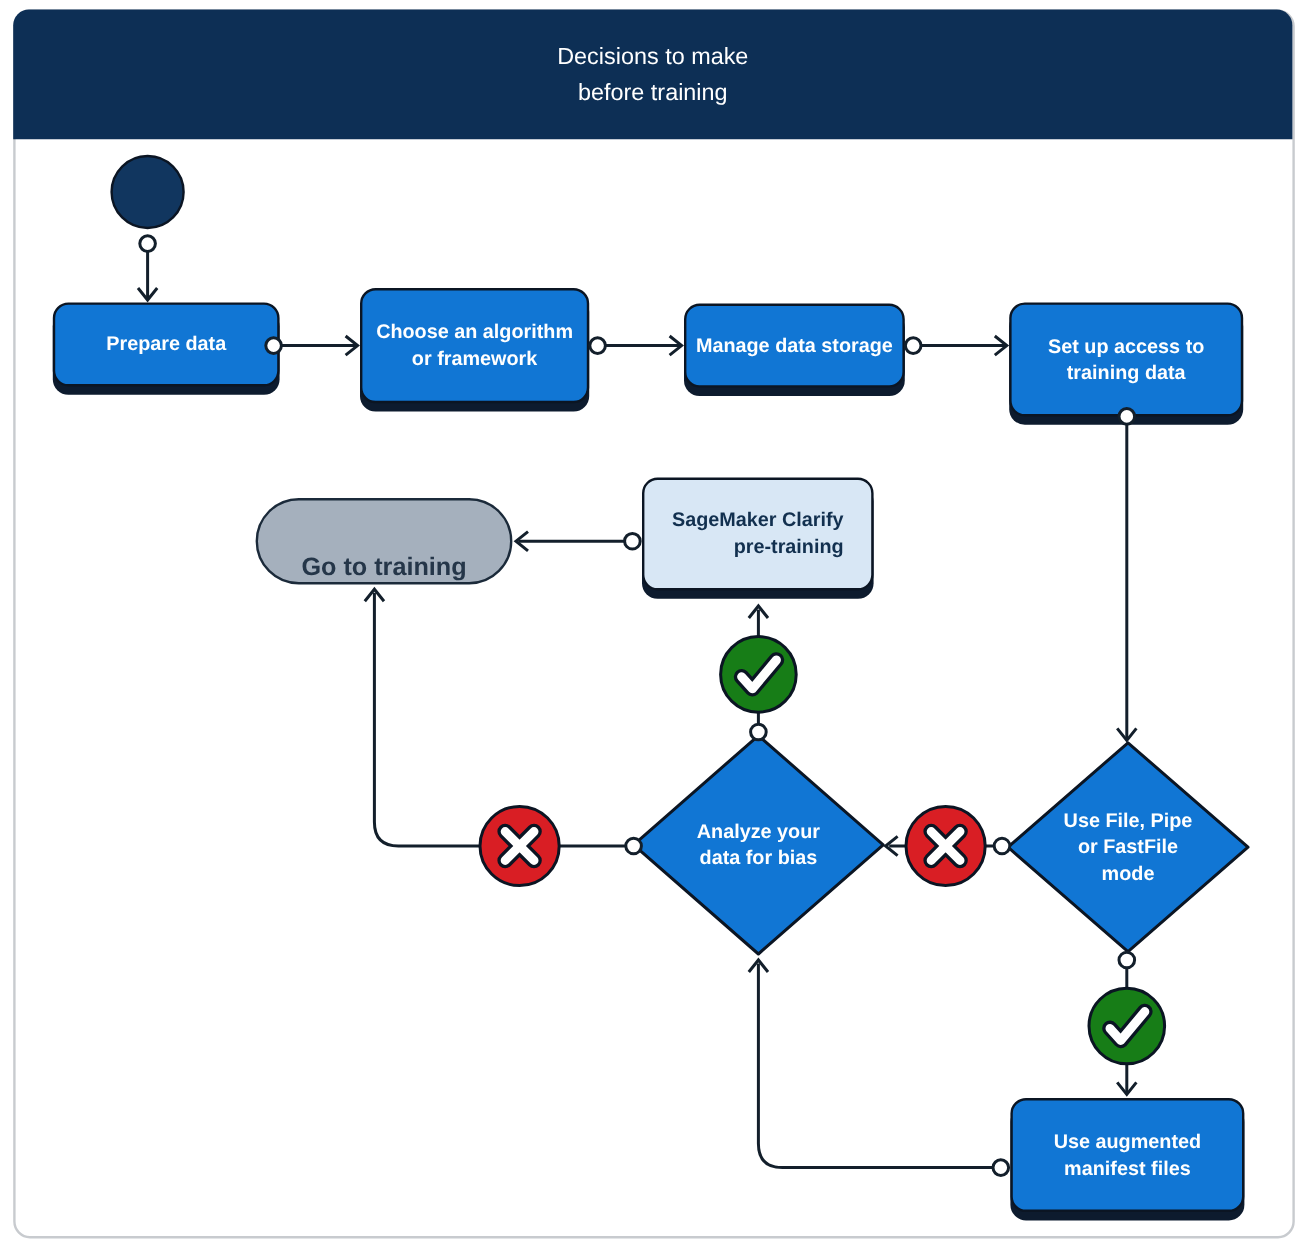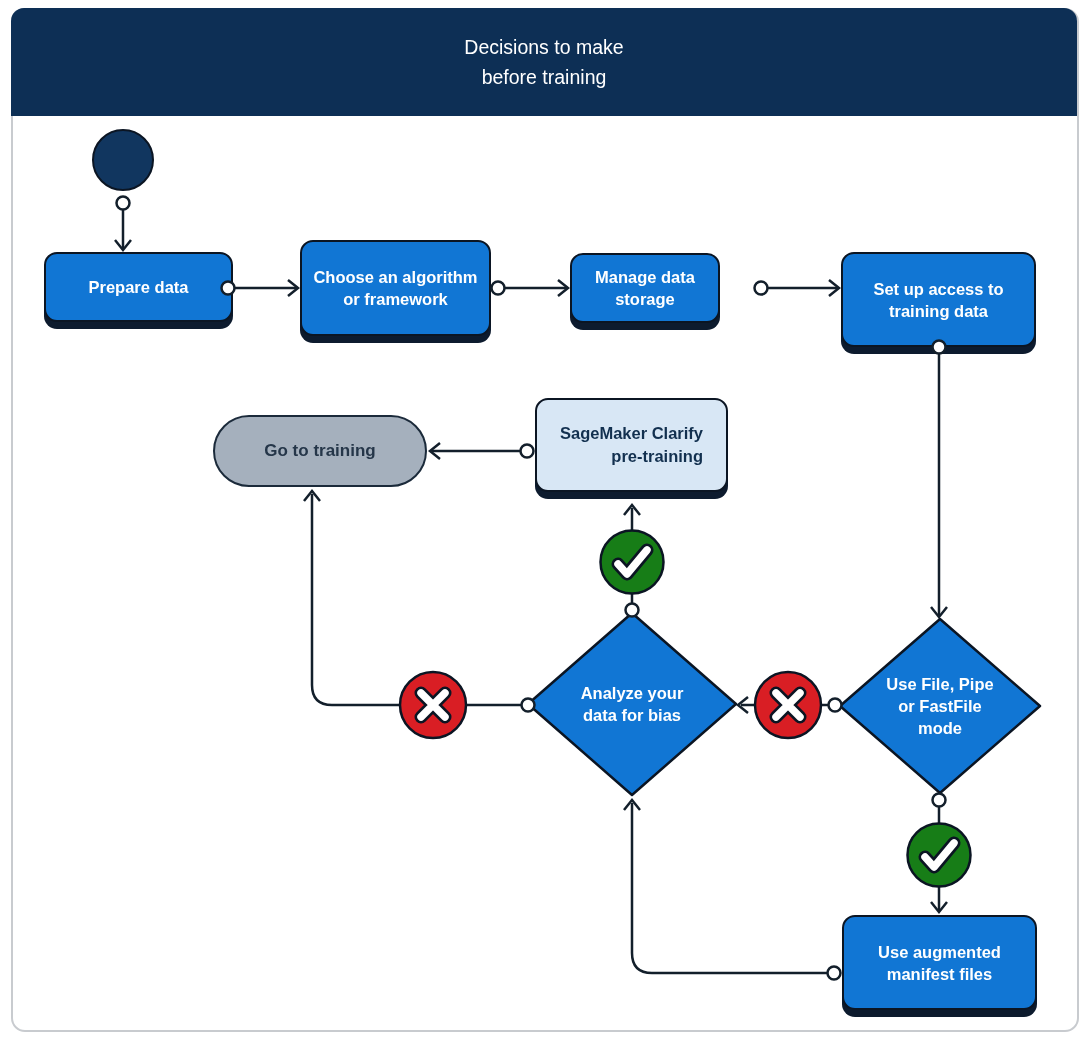--- a/index.html
+++ b/index.html
@@ -12,28 +12,28 @@
   .title{color:#fff;font-size:19.5px;line-height:30px;text-align:center;white-space:pre-line;font-weight:400;}
   .node{position:absolute;z-index:1;display:flex;align-items:center;justify-content:center;
         text-align:center;white-space:pre-line;box-sizing:border-box;}
   .bluebox{background:var(--node-blue);border:2.5px solid var(--node-border);border-radius:13px;
            color:#fff;font-weight:bold;font-size:16.5px;line-height:22px;
            box-shadow:0 7px 0 0 var(--shadow);}
   .lightbox{background:var(--light-blue);border:2.5px solid var(--node-border);border-radius:13px;
             color:var(--clarify-text);font-weight:bold;font-size:16.5px;line-height:23px;
             box-shadow:0 7px 0 0 var(--shadow);text-align:right;}
   .stadium{background:var(--stadium-gray);border:2.5px solid #1b2a3a;border-radius:36px;
-           color:var(--stadium-text);font-weight:bold;font-size:17px;}
+           color:var(--stadium-text);font-weight:bold;font-size:21px;align-items:flex-end;}
   .startcircle{background:var(--start-navy);border:2px solid var(--node-border);border-radius:50%;}
   .dlabel{position:absolute;z-index:3;color:#fff;font-weight:bold;font-size:16.5px;line-height:22px;
           text-align:center;white-space:pre-line;transform:translate(-50%,-50%);}
   .overlay{position:absolute;left:0;top:0;z-index:2;pointer-events:none;}
   .n-prepare{left:44px;top:252px;width:189px;height:70px;align-items:center;}
   .n-choose{left:300px;top:240px;width:191px;height:96px;}
-  .n-manage{left:570px;top:253px;width:150px;height:70px;}
+  .n-manage{left:570px;top:253px;width:184px;height:70px;}
   .n-setup{left:841px;top:240px;width:195px;height:95px;margin-top:12px;}
   .n-goto{left:213px;top:415px;width:214px;height:72px;}
   .n-clarify{left:535px;top:398px;width:193px;height:94px;}
   .n-augmented{left:842px;top:915px;width:195px;height:95px;}
   .n-start{left:92px;top:129px;width:62px;height:62px;}
 </style>
 </head>
 <body>
 
 <div class="canvas">

